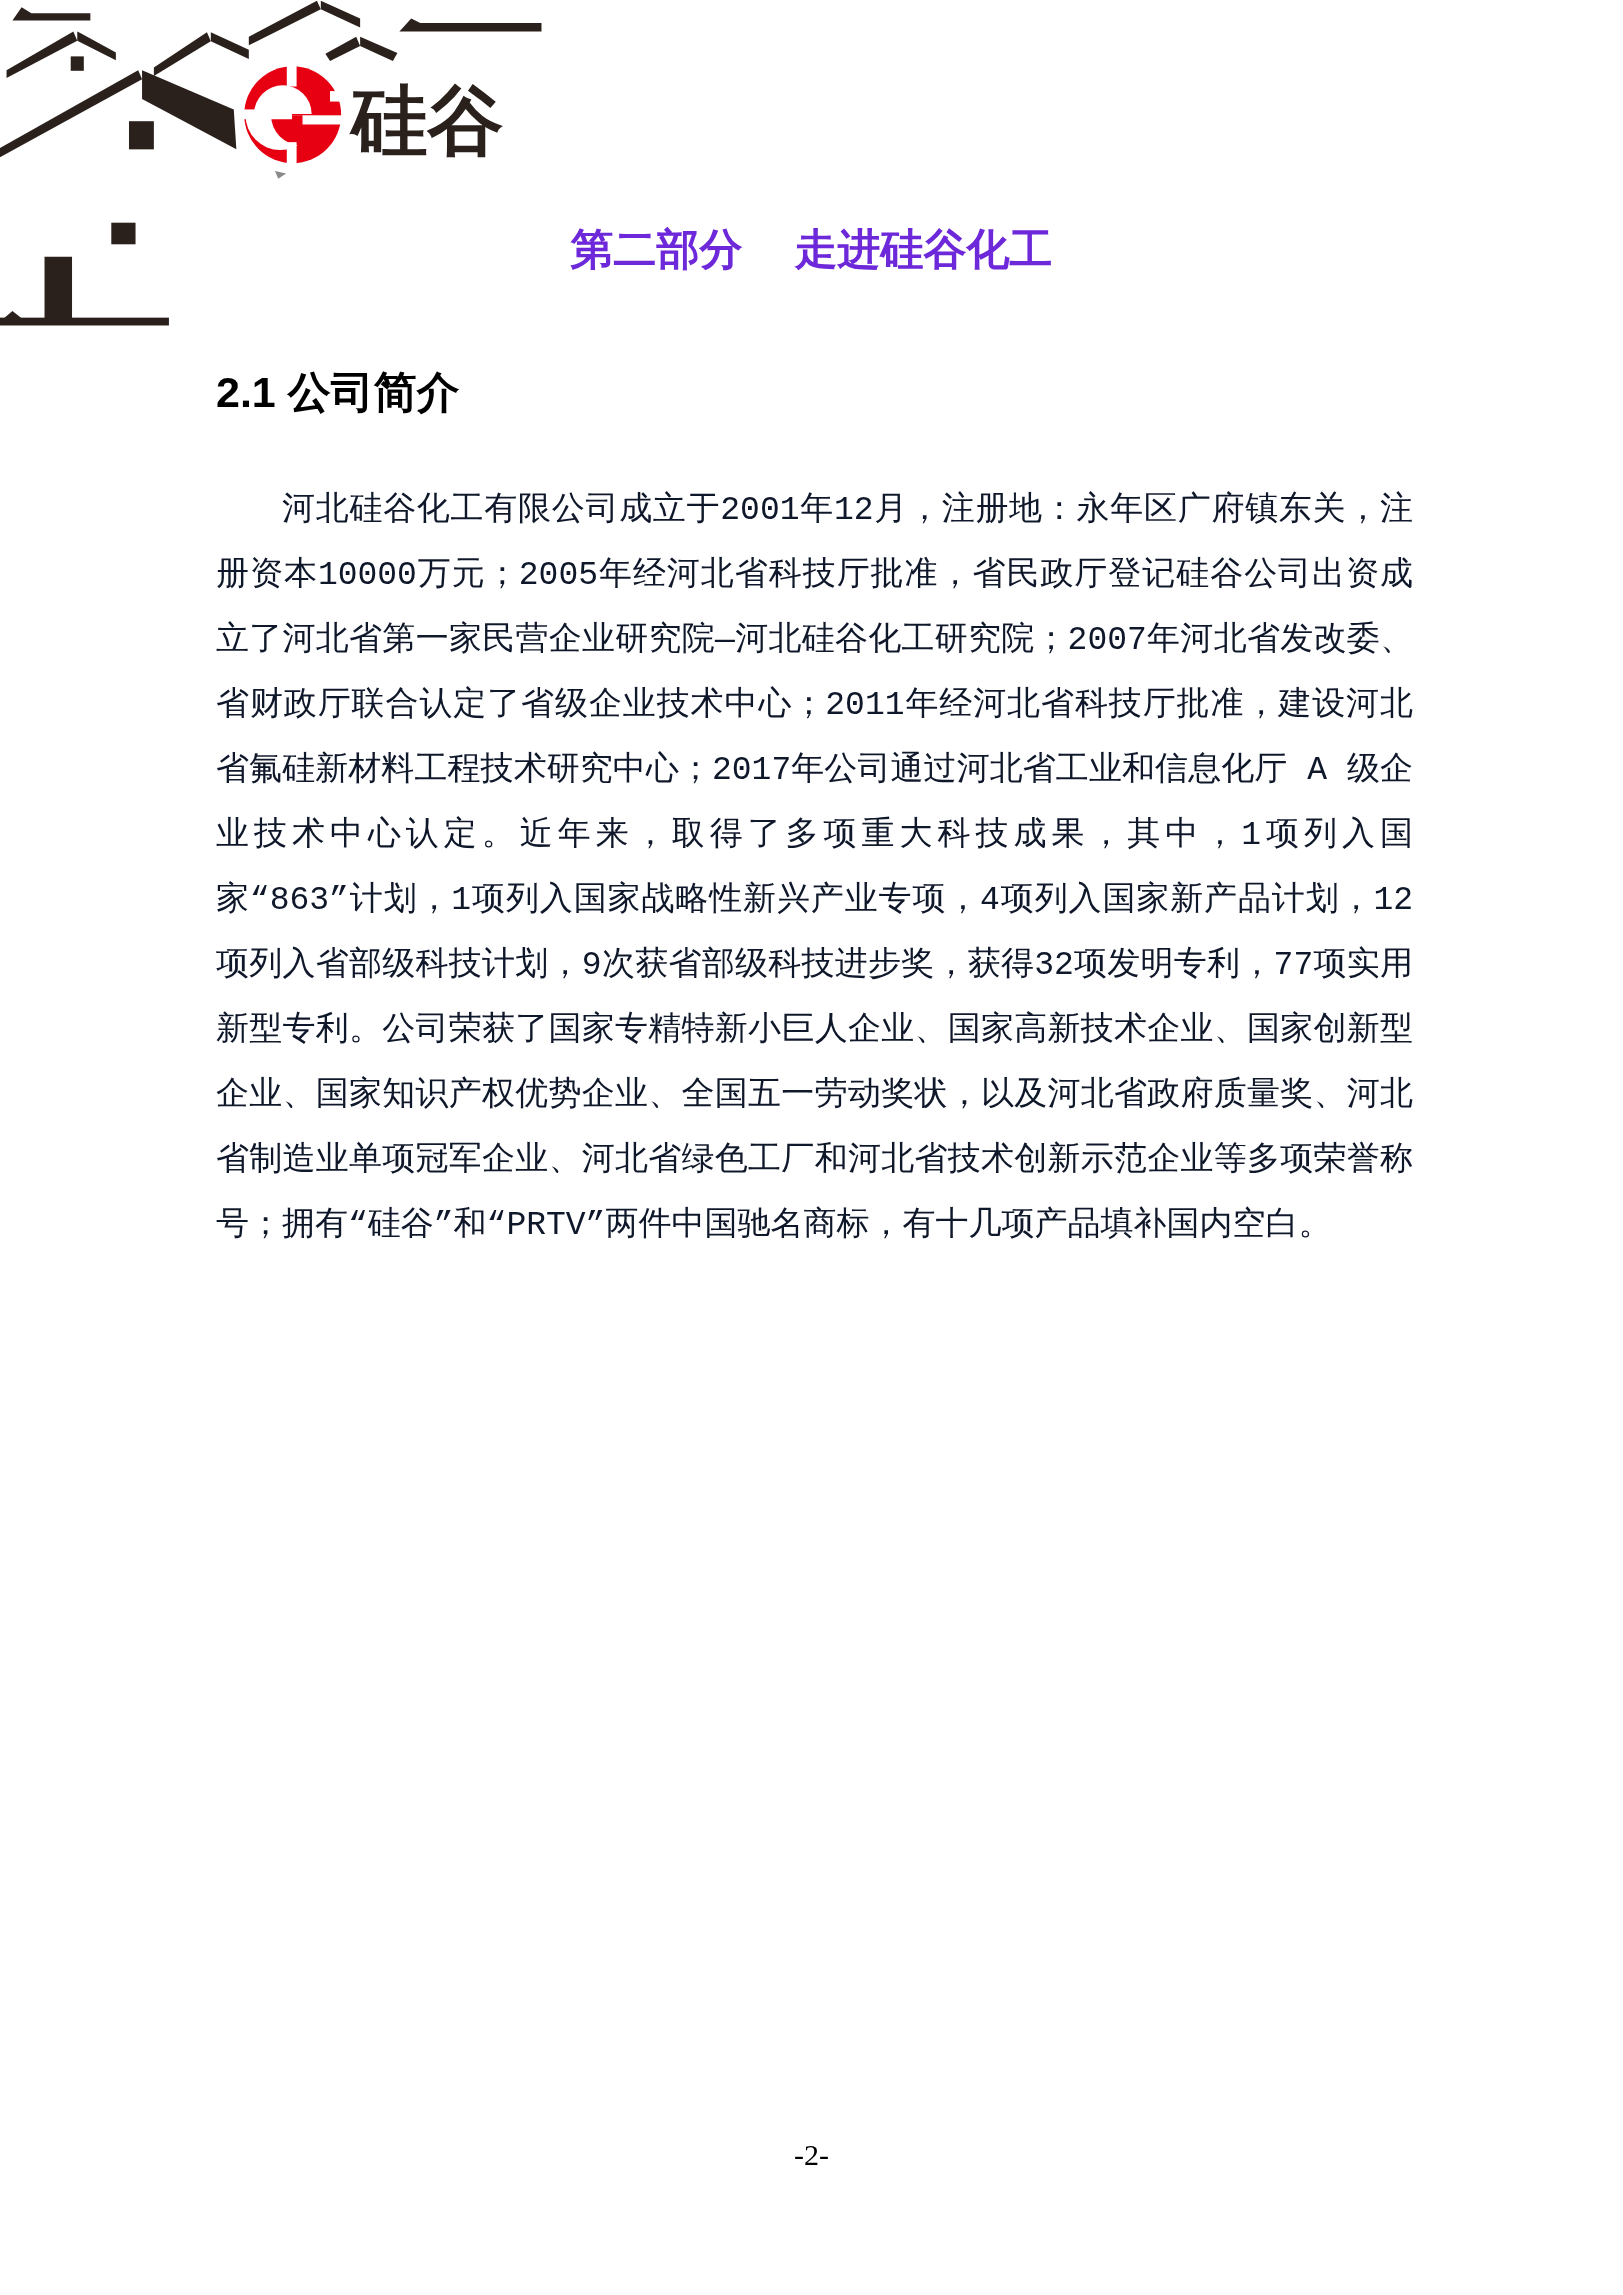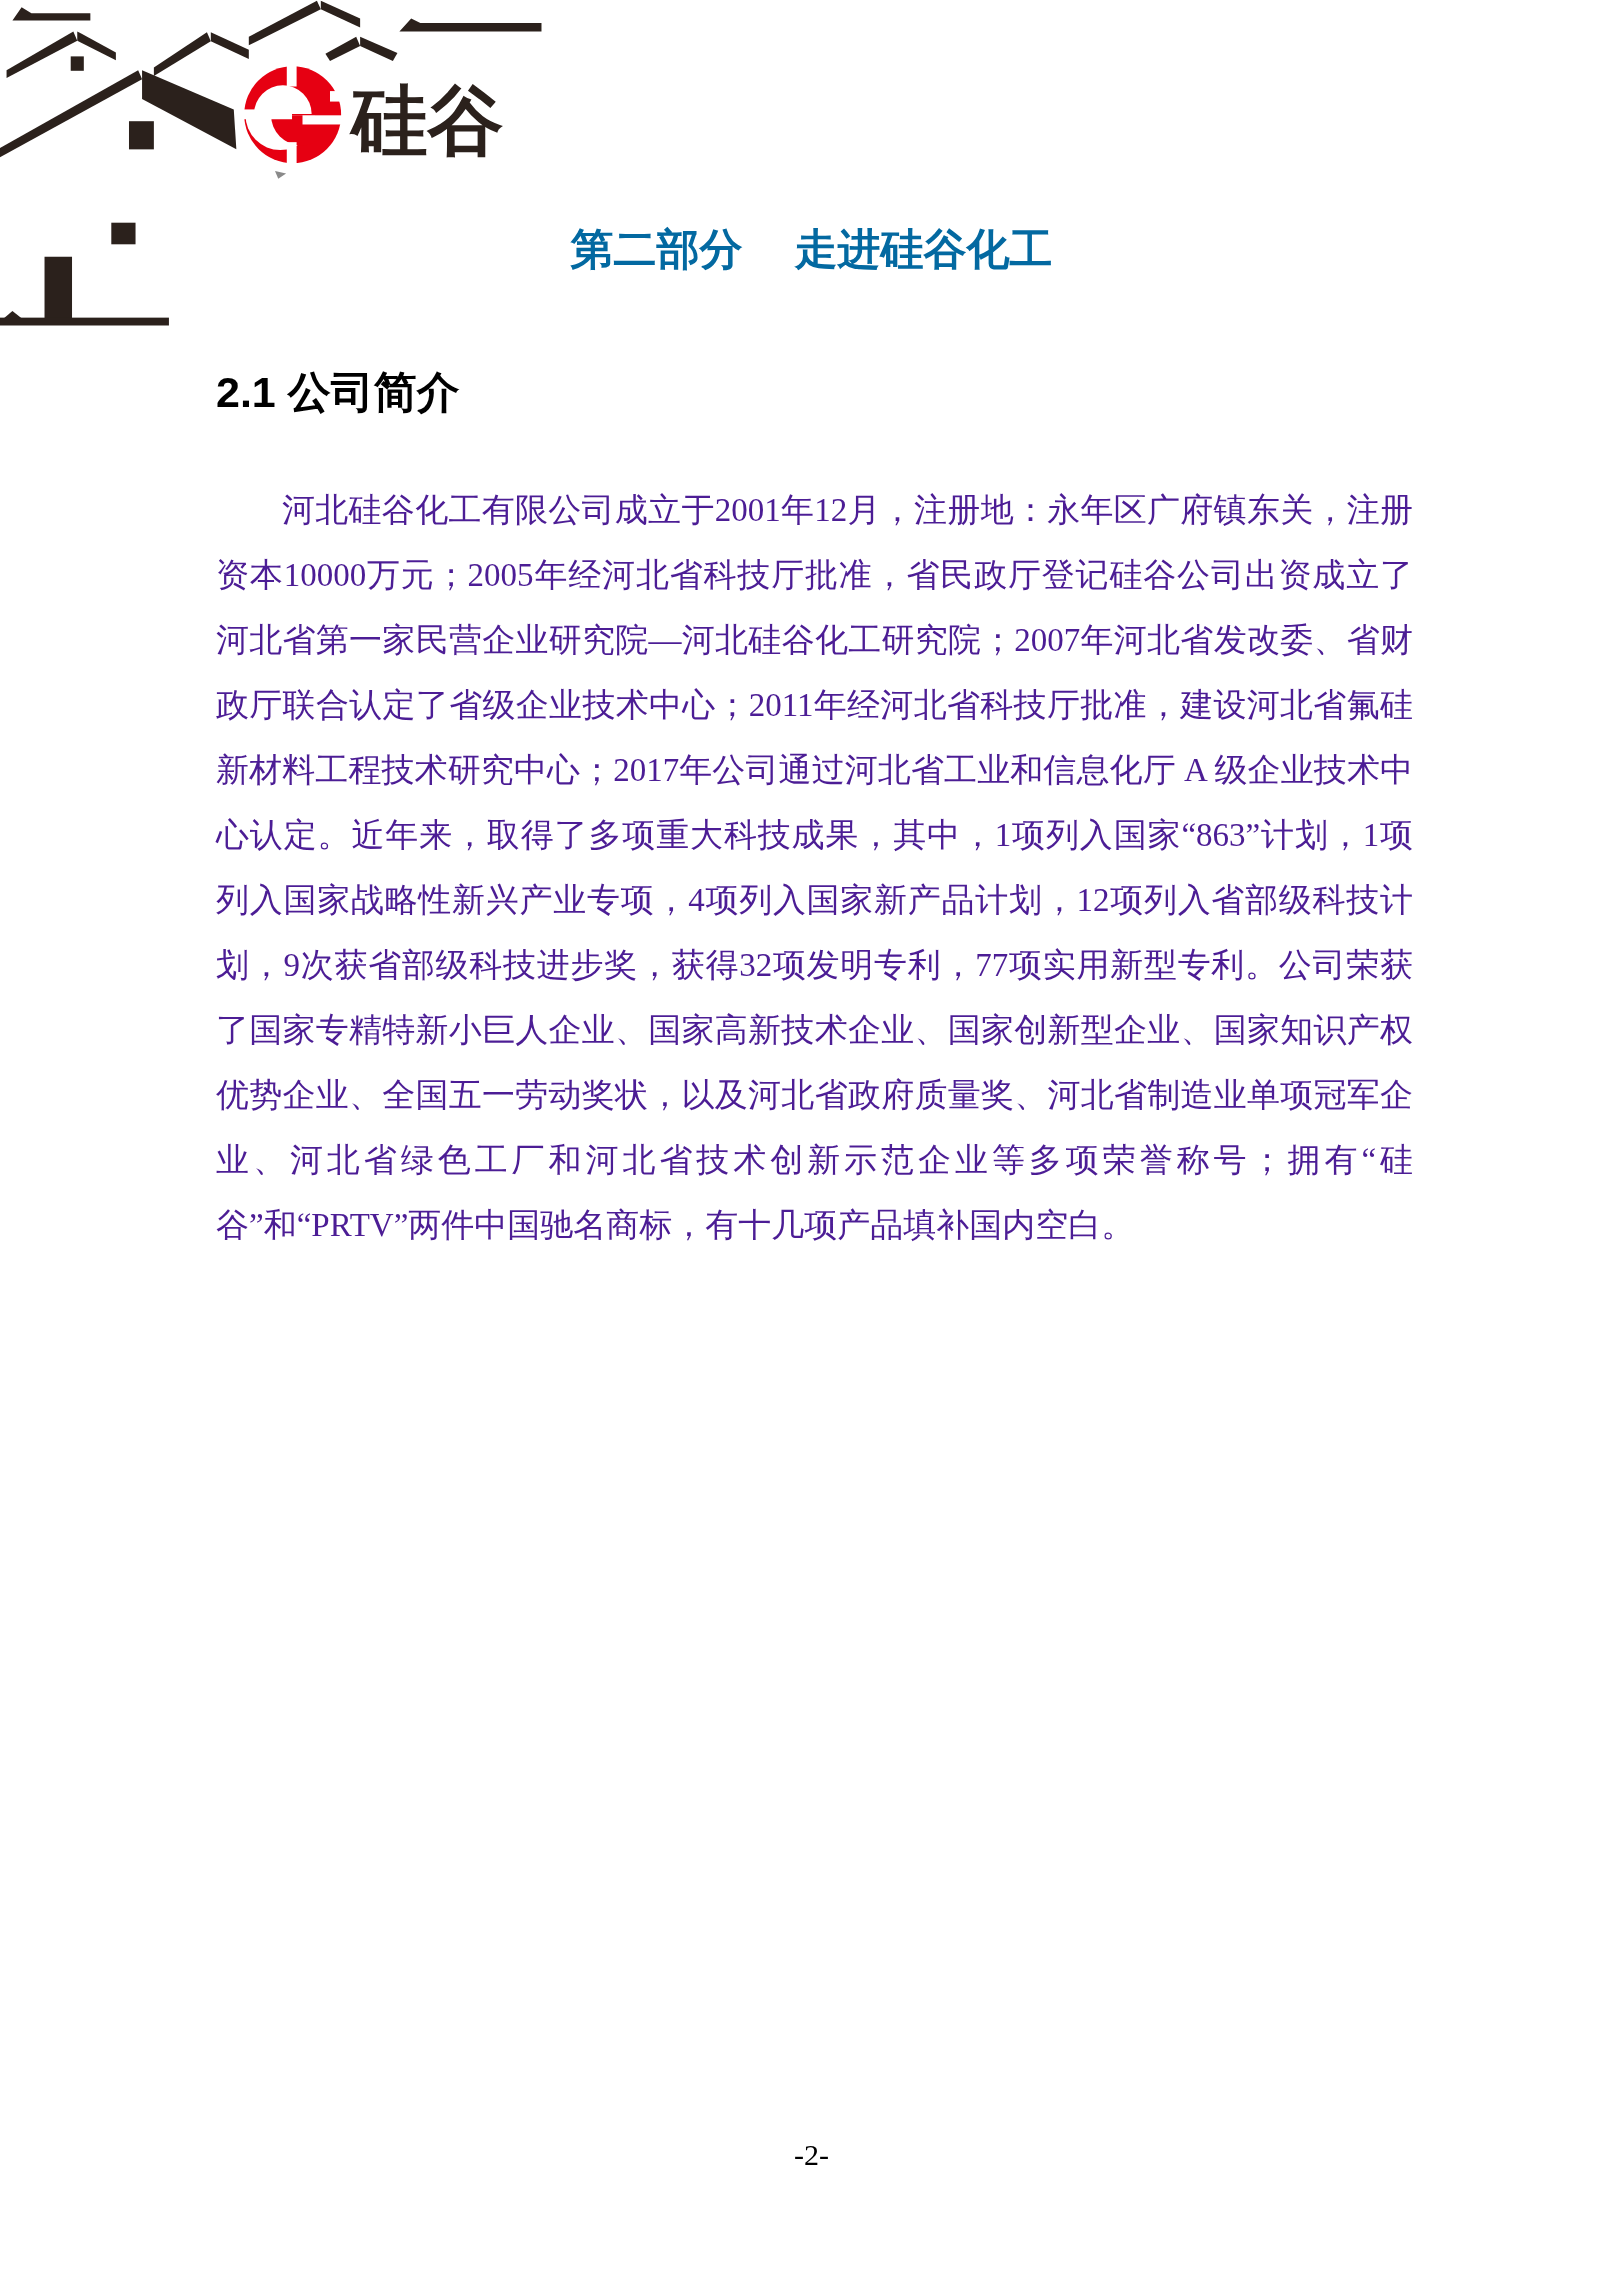--- a/index.html
+++ b/index.html
@@ -25,45 +25,45 @@
     top: 225px;
     left: 0;
     width: 1623px;
     display: flex;
     justify-content: center;
     gap: 52px;
     font-family: "Liberation Sans", "DejaVu Sans", sans-serif;
     font-weight: 700;
     font-size: 43px;
     line-height: 48px;
-    color: #0369a1;
+    color: #6d28d9;
     white-space: nowrap;
   }
   .section-heading {
     position: absolute;
     top: 366px;
     left: 216px;
     margin: 0;
     font-family: "Liberation Sans", "DejaVu Sans", sans-serif;
     font-weight: 700;
     font-size: 43px;
     line-height: 52px;
     color: #000000;
     white-space: nowrap;
     text-align: right;
   }
   .content {
     position: absolute;
     top: 478px;
     left: 216px;
     width: 1197px;
-    font-family: Liberation Serif, serif;
+    font-family: Liberation Mono, monospace;
     font-size: 33px;
     line-height: 65px;
-    color: #4c1d95;
+    color: #0f172a;
     text-align: justify;
     text-justify: inter-ideograph;
   }
   .content p {
     margin: 0;
     text-indent: 2em;
     text-align-last: left;
   }
   .content p + p {
     margin-top: 88px;

